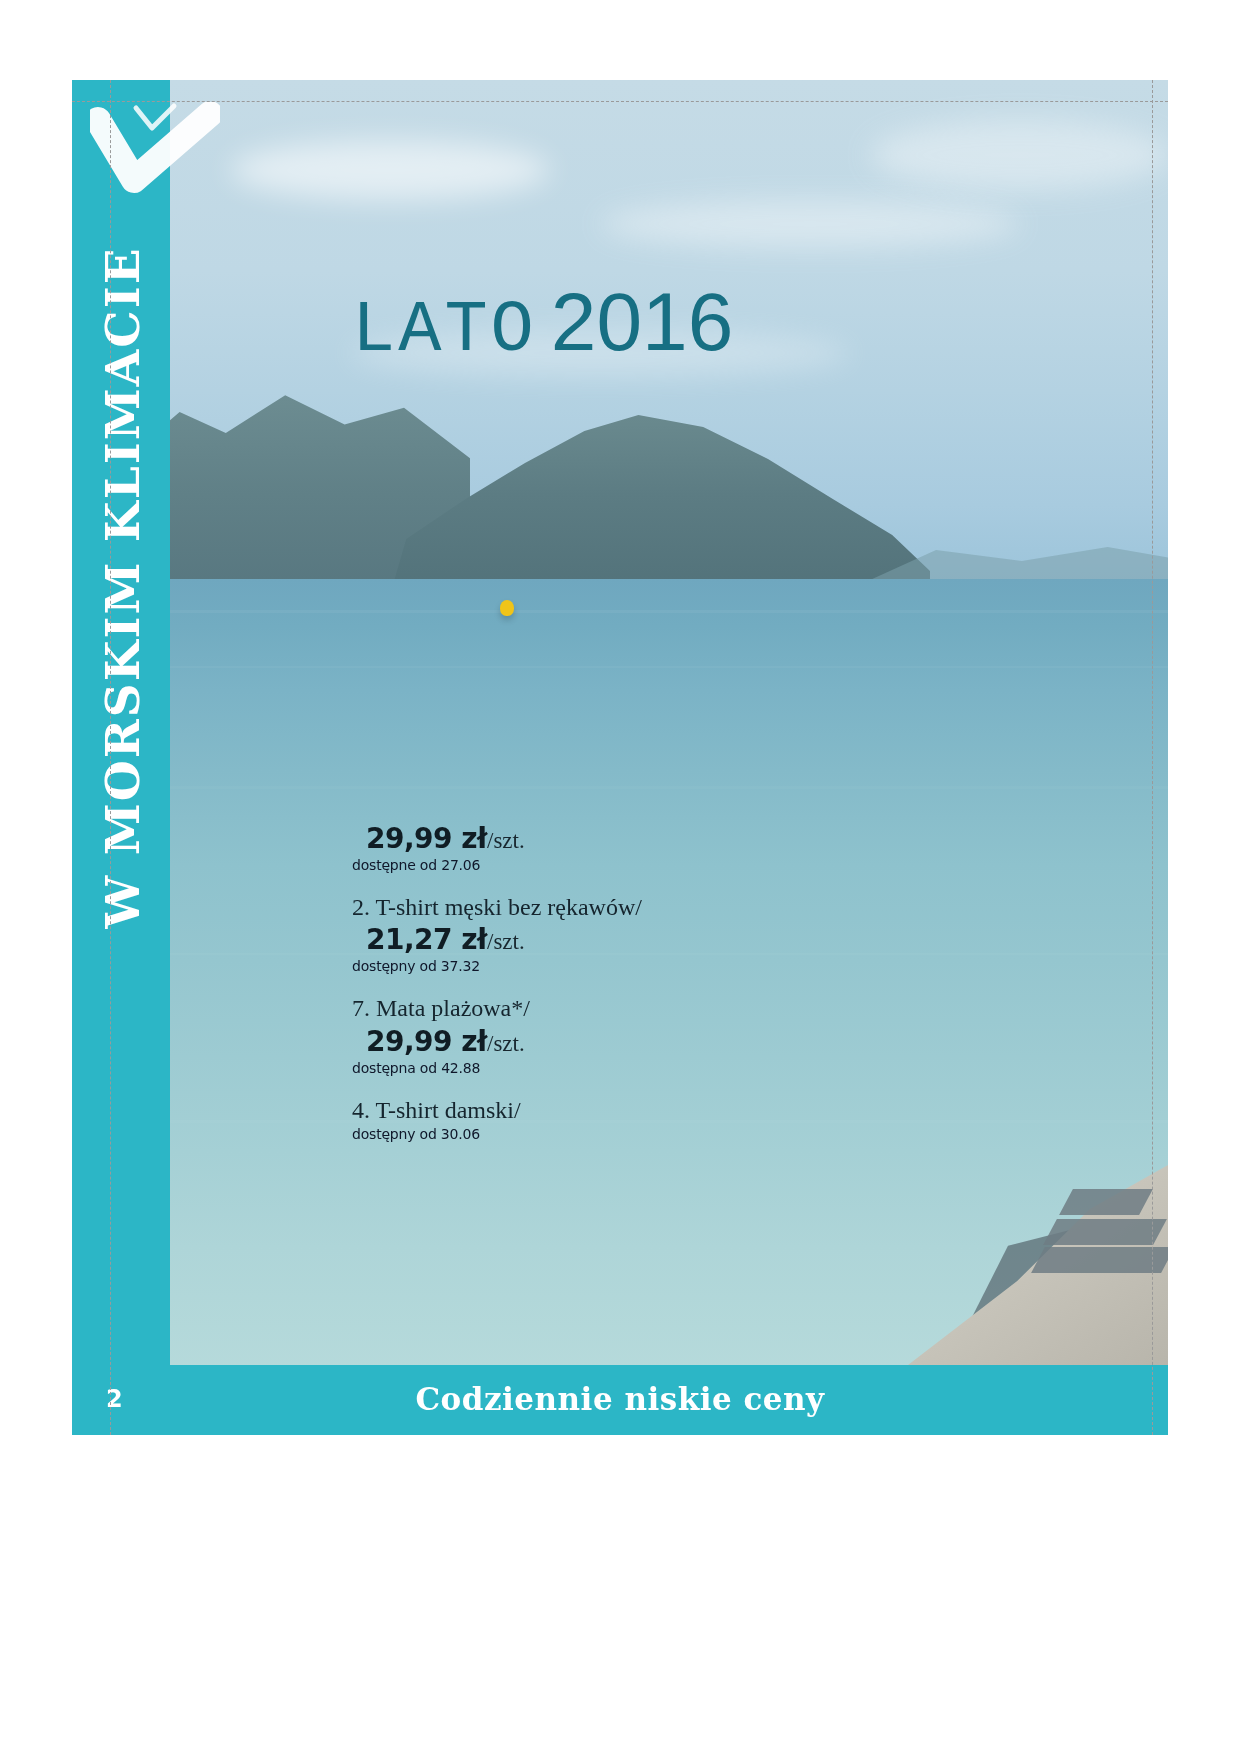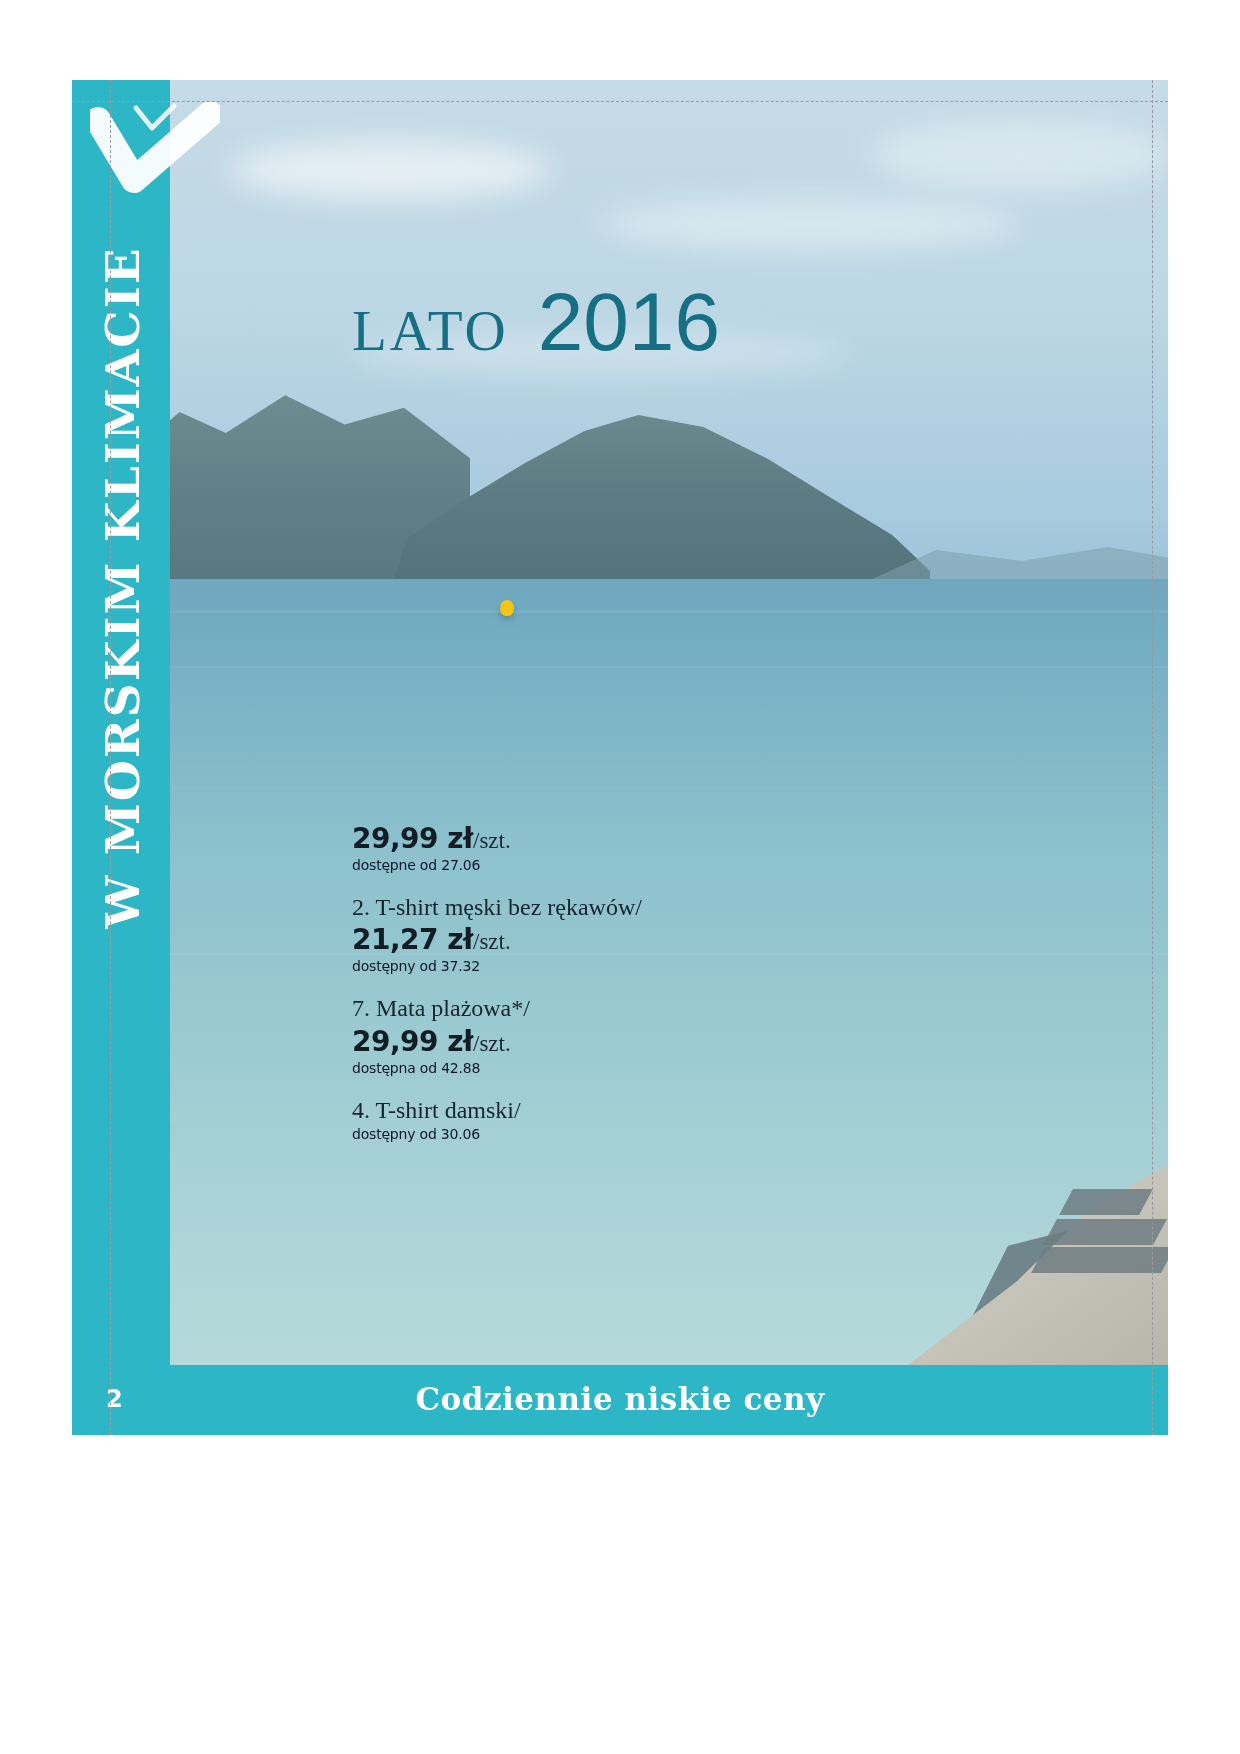--- a/index.html
+++ b/index.html
@@ -192,29 +192,29 @@
   
   .headline {
     position: absolute;
     left: 280px;
     top: 195px;
     color: #176f83;
     white-space: nowrap;
     z-index: 6;
   }
   .headline .word {
-    font-family: Liberation Serif, serif;
-    font-size: 57px;
+    font-family: Liberation Mono, monospace;
+    font-size: 72px;
     letter-spacing: 3px;
   }
   .headline .year {
     font-family: "Liberation Sans", sans-serif;
     font-size: 82px;
     font-weight: 400;
-    margin-left: 29px;
+    margin-left: 14px;
   }
 
   
   .items {
     position: absolute;
     left: 280px;
     top: 740px;
     width: 430px;
     z-index: 6;
     color: #1d2b33;
@@ -222,20 +222,21 @@
   .item { margin-bottom: 20px; }
   .item-title {
     font-family: "Liberation Serif", serif;
     font-size: 24px;
     line-height: 1.18;
     color: #15252e;
   }
   .price-line {
     margin-top: 2px;
     white-space: nowrap;
+    margin-left: 14px;
   }
   .price {
     font-family: "DejaVu Sans", sans-serif;
     font-weight: bold;
     font-size: 28px;
     color: #101d24;
     letter-spacing: -0.5px;
   }
   .unit {
     font-family: "Liberation Serif", serif;

